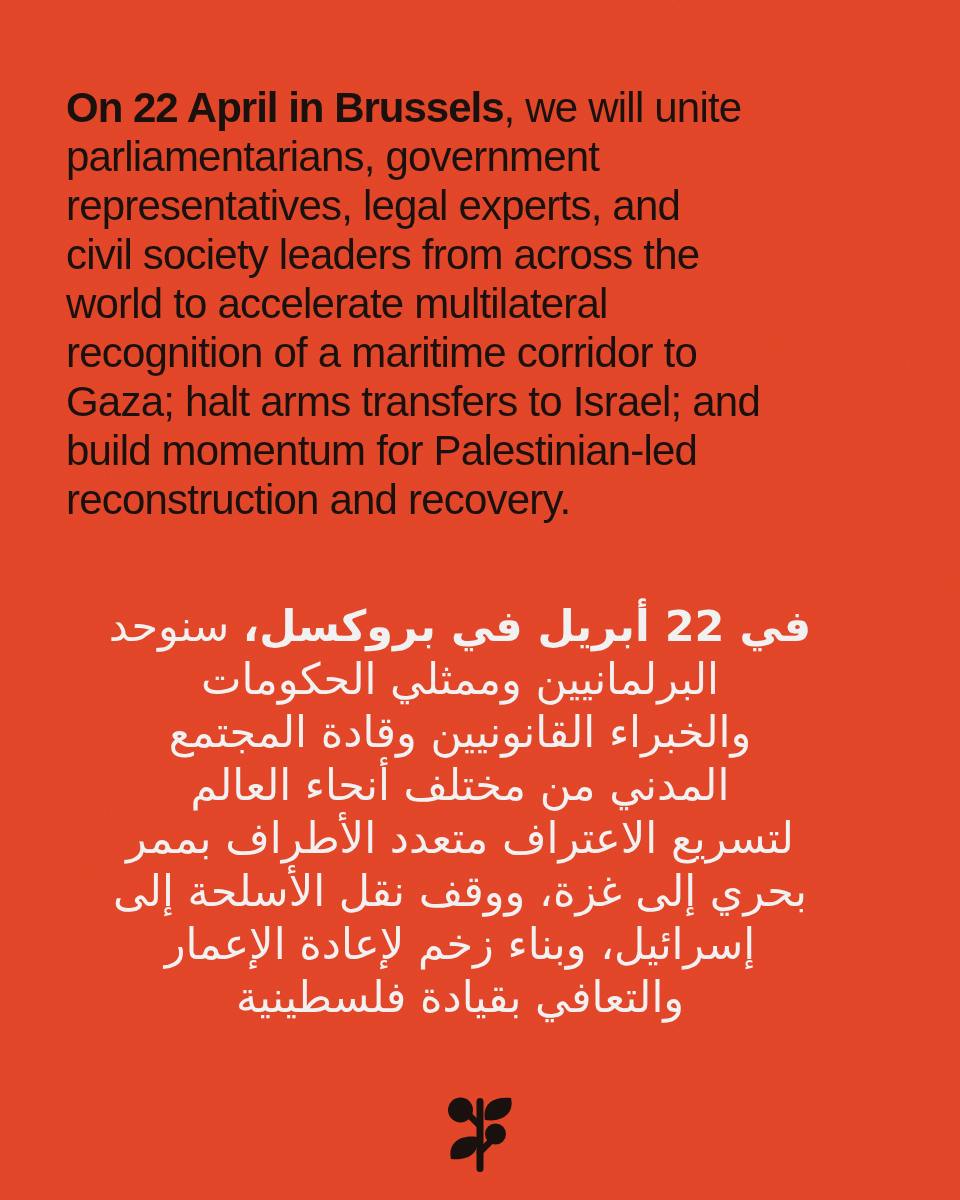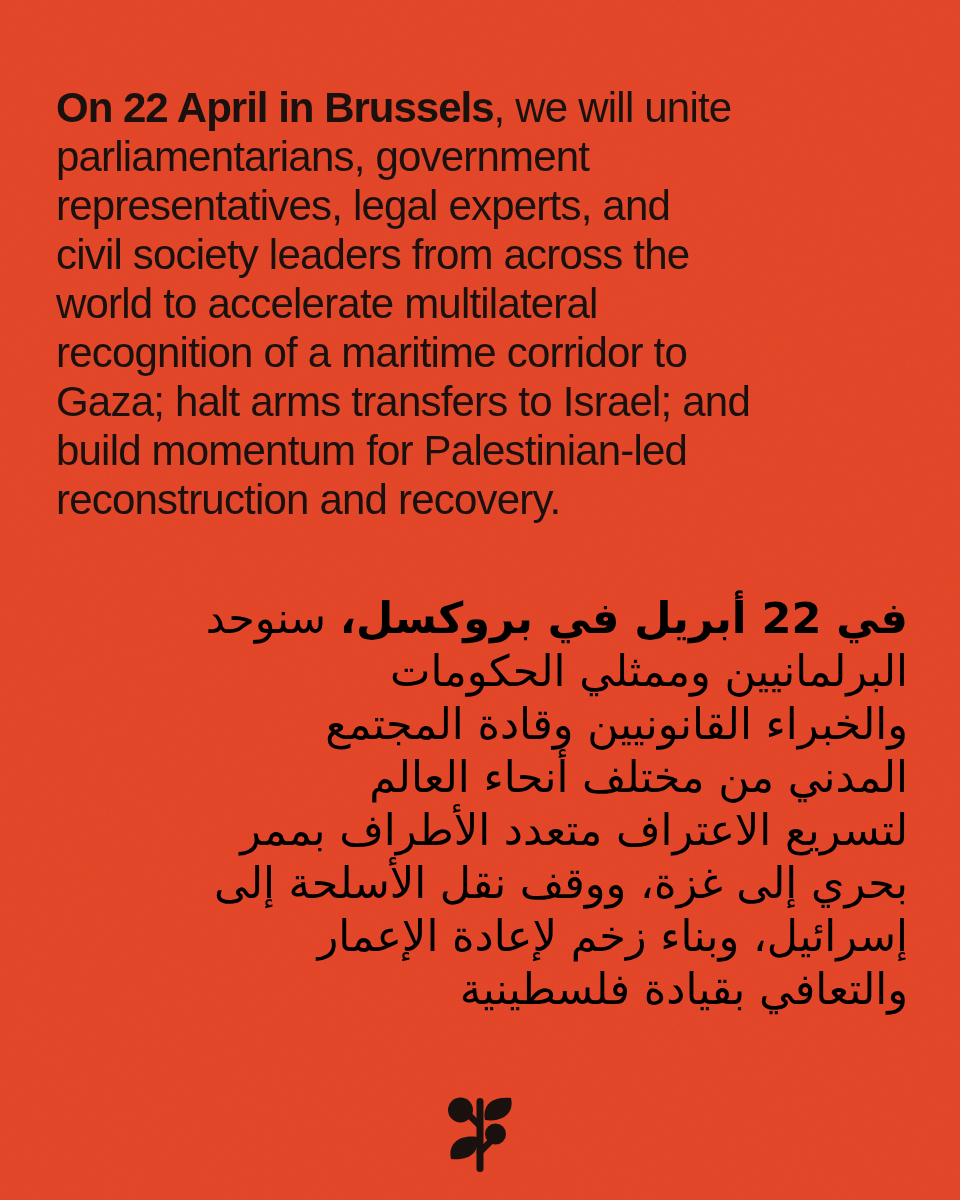--- a/index.html
+++ b/index.html
@@ -6,45 +6,45 @@
   .poster {
     position: relative;
     width: 960px;
     height: 1200px;
     background: #f04a2b;
     overflow: hidden;
     font-family: "Liberation Sans", sans-serif;
   }
   .en {
     position: absolute;
-    left: 56px;
+    left: 66px;
     top: 83px;
     width: 845px;
     margin: 0;
     font-size: 42px;
     line-height: 49px;
     letter-spacing: -0.8px;
     font-weight: 400;
     color: #1b120e;
     white-space: pre-line;
   }
   .en strong { font-weight: 700; letter-spacing: -1px; }
   .ar {
     position: absolute;
     right: 44px;
     top: 584px;
     width: 880px;
-    margin: 8px;
+    margin: 16px;
     direction: rtl;
-    text-align: right;
+    text-align: center;
     font-family: "DejaVu Sans", sans-serif;
     font-size: 43px;
     line-height: 53px;
     font-weight: 400;
-    color: #000000;
+    color: #ffffff;
     white-space: pre-line;
   }
   .ar strong { font-weight: 700; }
   .logo {
     position: absolute;
     left: 447px;
     top: 1096px;
     width: 68px;
     height: 78px;
   }

